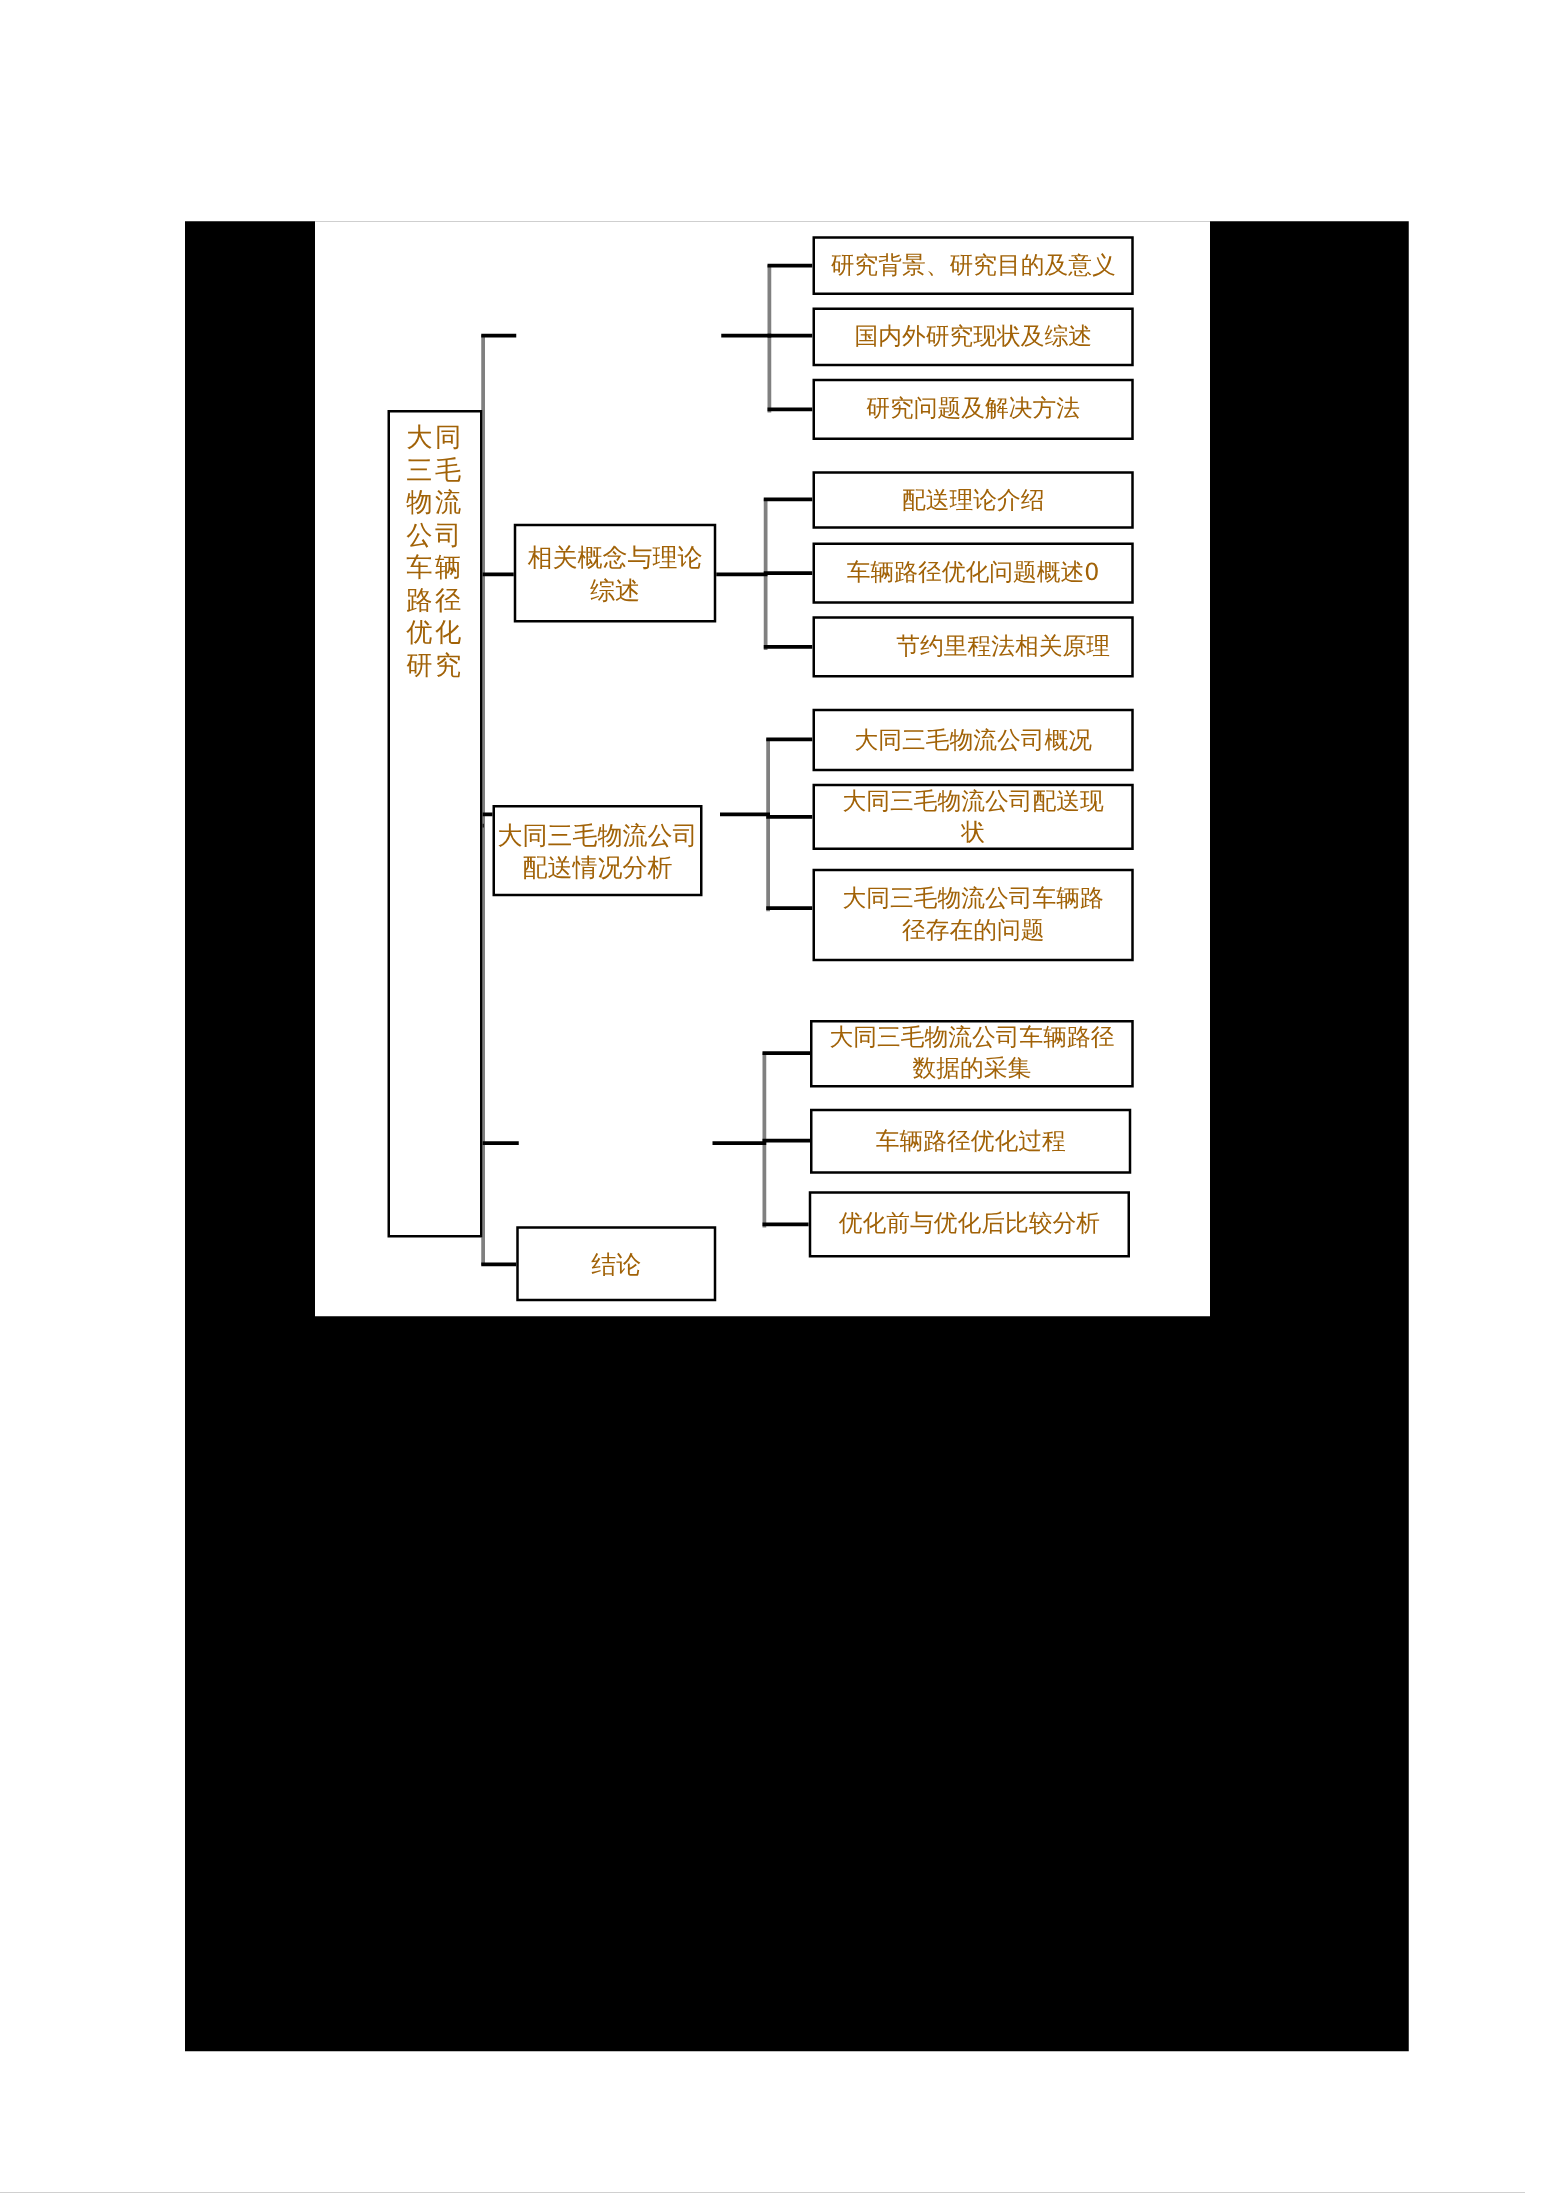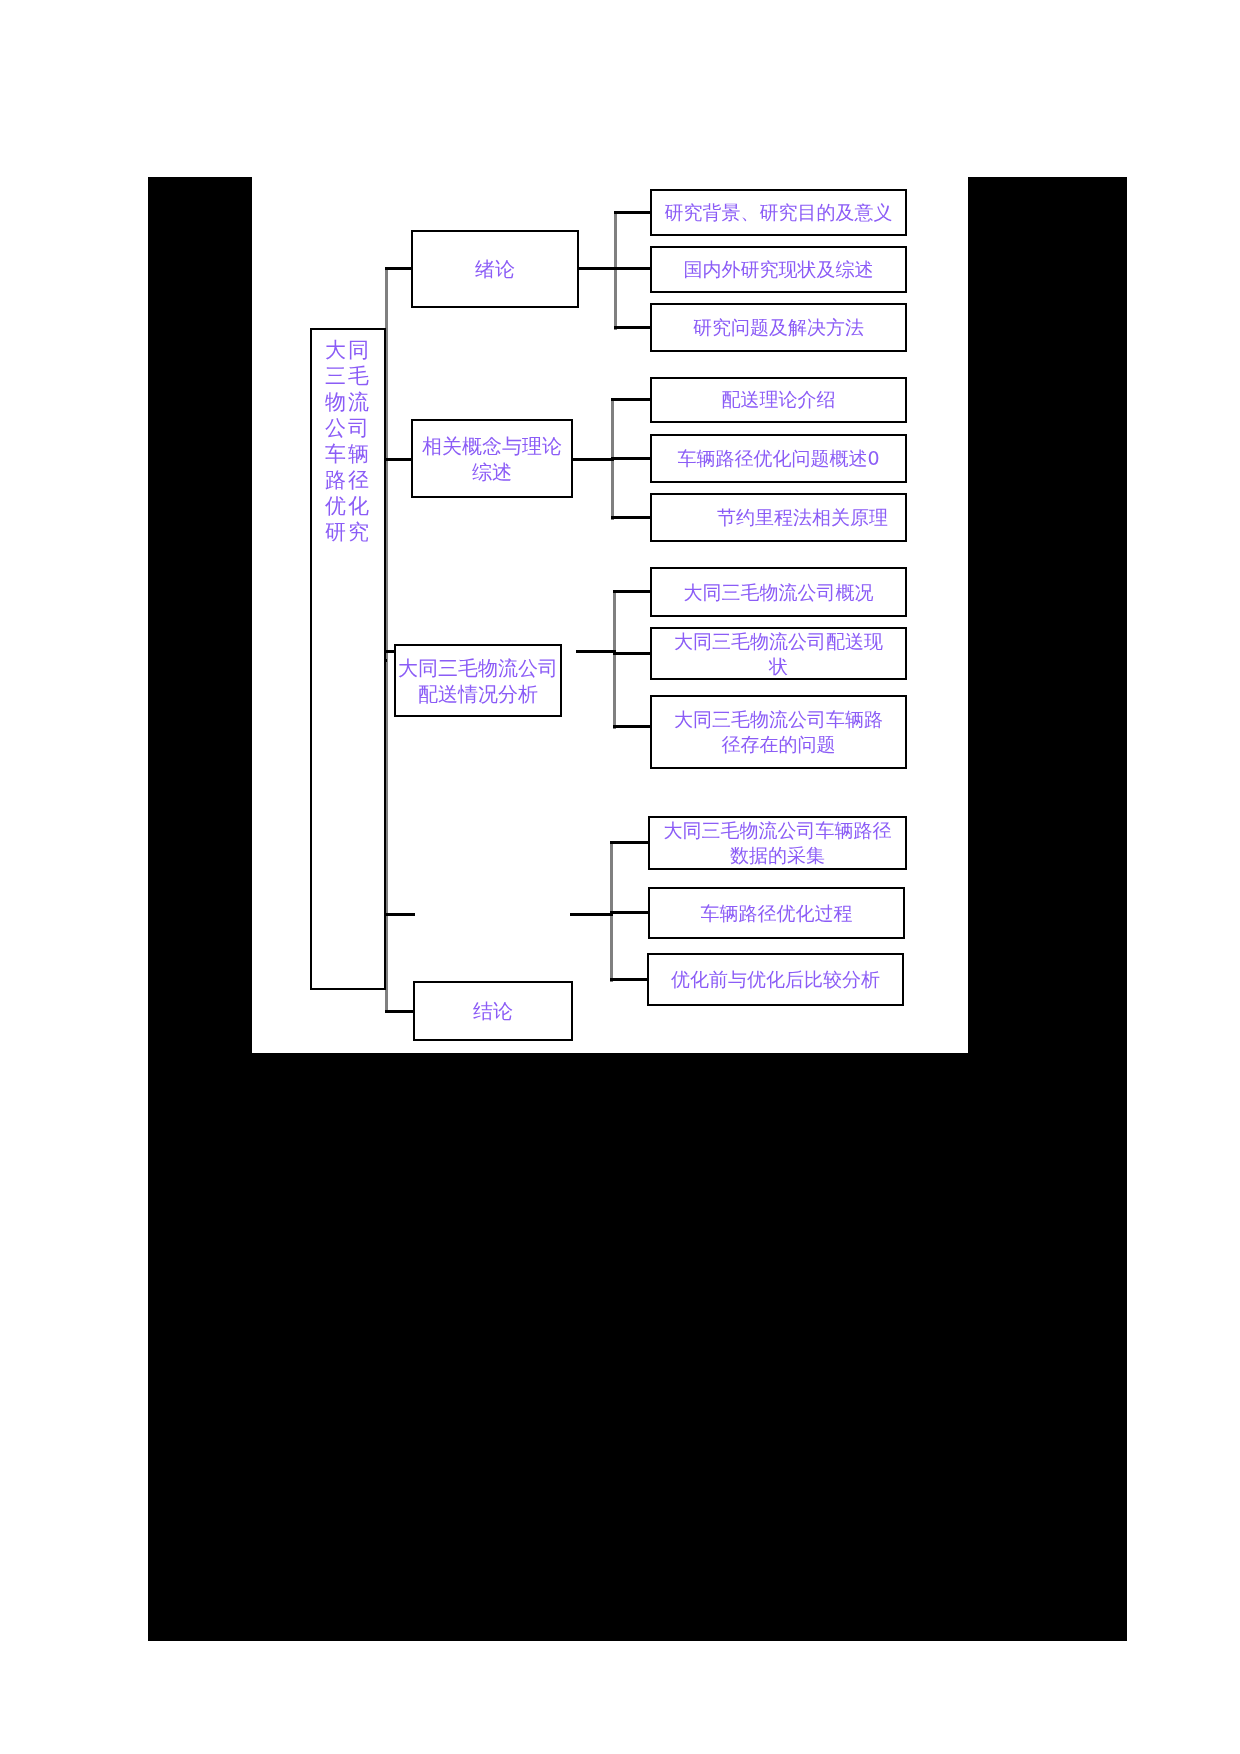--- a/index.html
+++ b/index.html
@@ -26,21 +26,21 @@
   .node {
     position: absolute;
     box-sizing: border-box;
     border: 2px solid #000000;
     background: #ffffff;
     display: flex;
     align-items: center;
     justify-content: center;
     text-align: center;
     white-space: pre-line;
-    color: #8b5cf6;
+    color: #a16207;
     line-height: 1.3;
   }
   .node.l2 { font-size: 20px; }
   .node.leaf { font-size: 19px; }
   .node.root {
     font-size: 21px;
     line-height: 26px;
     align-items: flex-start;
     justify-content: center;
     padding-top: 7px;
@@ -96,36 +96,35 @@
 
     <div class="node root" style="left:58px; top:151px; width:76px; height:662px;">大同
 三毛
 物流
 公司
 车辆
 路径
 优化
 研究</div>
 
-    <div class="node l2" style="left:159px; top:53px; width:168px; height:78px;">绪论</div>
 
     <div class="node l2" style="left:159px; top:242px; width:162px; height:79px;">相关概念与理论
 综述</div>
 
     <div class="node l2" style="left:142px; top:439px; width:168px; height:73px;margin-top:28px;">大同三毛物流公司
 配送情况分析</div>
 
 
     <div class="node l2" style="left:161px; top:804px; width:160px; height:60px;">结论</div>
 
     <div class="node leaf" style="left:398px; top:12px; width:257px; height:47px;">研究背景、研究目的及意义</div>
     <div class="node leaf" style="left:398px; top:69px; width:257px; height:47px;">国内外研究现状及综述</div>
     <div class="node leaf" style="left:398px; top:126px; width:257px; height:49px;">研究问题及解决方法</div>
 
-    <div class="node leaf" style="left:398px; top:200px; width:257px; height:46px;font-family:Liberation Serif, serif;">配送理论介绍</div>
+    <div class="node leaf" style="left:398px; top:200px; width:257px; height:46px;">配送理论介绍</div>
     <div class="node leaf" style="left:398px; top:257px; width:257px; height:49px;">车辆路径优化问题概述0</div>
     <div class="node leaf" style="left:398px; top:316px; width:257px; height:49px;padding-left:48px;">节约里程法相关原理</div>
 
     <div class="node leaf" style="left:398px; top:450px; width:257px; height:53px;">大同三毛物流公司配送现
 状</div>
     <div class="node leaf" style="left:398px; top:390px; width:257px; height:50px;">大同三毛物流公司概况</div>
     <div class="node leaf" style="left:398px; top:518px; width:257px; height:74px;">大同三毛物流公司车辆路
 径存在的问题</div>
 
     <div class="node leaf" style="left:396px; top:710px; width:257px; height:52px;">车辆路径优化过程</div>

